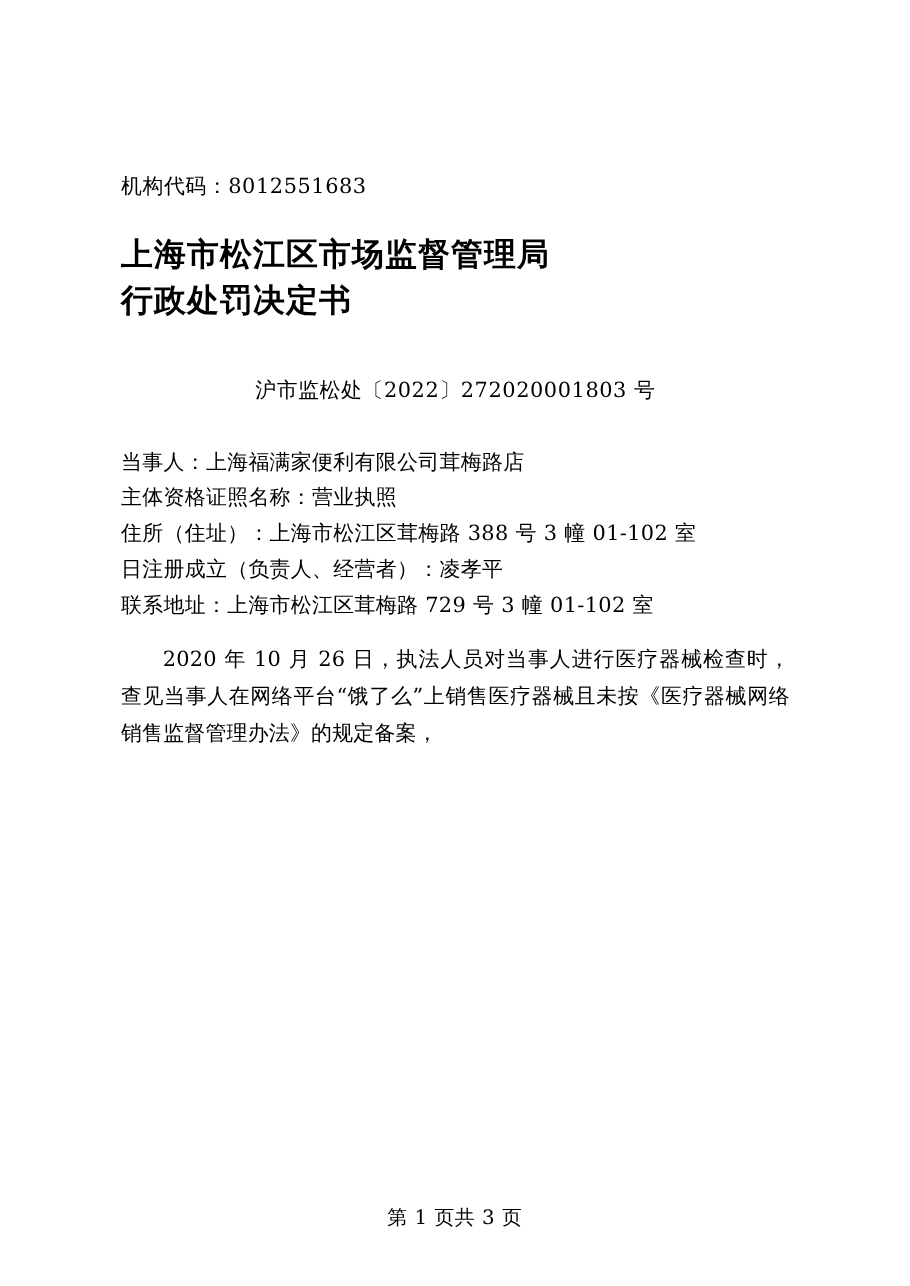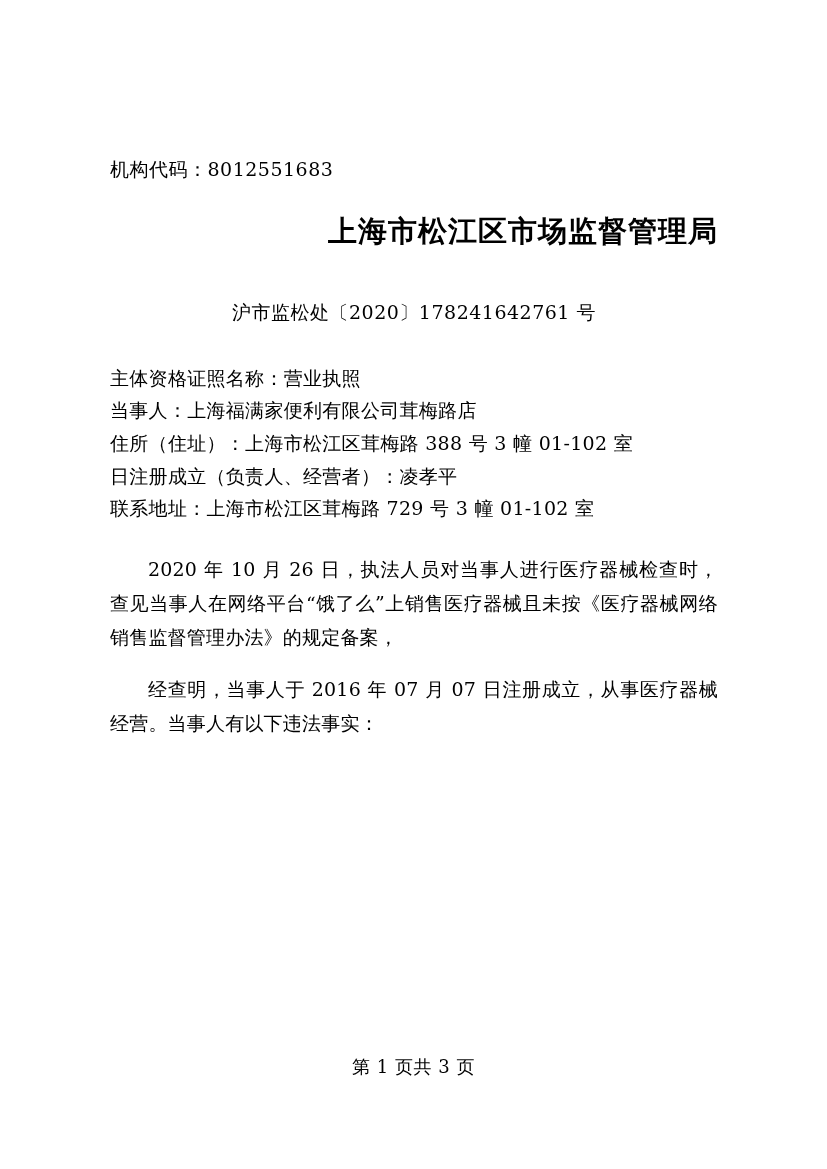--- a/index.html
+++ b/index.html
@@ -29,21 +29,21 @@
     top: 155px;
     width: 608px;
   }
   .org-code {
     font-size: 19px;
     letter-spacing: 0.5px;
     line-height: 1.5;
     margin-bottom: 26px;
   }
   .title-block {
-    text-align: right;
+    text-align: left;
     font-weight: bold;
     font-size: 29px;
     line-height: 1.45;
     letter-spacing: 1px;
     margin-top: 8px;
     margin-bottom: 16px;
   }
   .title-line {
     display: block;
   }
@@ -65,53 +65,53 @@
   .body-para {
     font-size: 19px;
     line-height: 1.78;
     letter-spacing: 0.2px;
     text-align: justify;
     text-justify: inter-ideograph;
     text-indent: 2em;
     margin-top: 10px;
   }
   .body-para.first {
-    margin-top: 28px;
+    margin-top: 16px;
   }
   .footer {
     position: absolute;
     left: 0;
-    top: 1055px;
+    top: 1095px;
     width: 827px;
     text-align: center;
     font-size: 18px;
     letter-spacing: 0.5px;
   }
 </style>
 </head>
 <body>
 
 <div class="page">
   <div class="content">
 
     <div class="org-code">机构代码：8012551683</div>
 
     <div class="title-block">
       <span class="title-line">上海市松江区市场监督管理局</span>
+      <span class="title-line">行政处罚决定书</span>
     </div>
 
-    <div class="doc-number">沪市监松处〔2020〕178241642761 号</div>
+    <div class="doc-number">沪市监松处〔2022〕272020001803 号</div>
 
     <div class="field-list">
+      <div class="field-row">当事人：上海福满家便利有限公司茸梅路店</div>
       <div class="field-row">主体资格证照名称：营业执照</div>
-      <div class="field-row">当事人：上海福满家便利有限公司茸梅路店</div>
       <div class="field-row">住所（住址）：上海市松江区茸梅路 388 号 3 幢 01-102 室</div>
       <div class="field-row">日注册成立（负责人、经营者）：凌孝平</div>
       <div class="field-row">联系地址：上海市松江区茸梅路 729 号 3 幢 01-102 室</div>
     </div>
 
     <p class="body-para first">2020 年 10 月 26 日，执法人员对当事人进行医疗器械检查时，查见当事人在网络平台“饿了么”上销售医疗器械且未按《医疗器械网络销售监督管理办法》的规定备案，</p>
-    <p class="body-para">经查明，当事人于 2016 年 07 月 07 日注册成立，从事医疗器械经营。当事人有以下违法事实：</p>
 
   </div>
 
   <div class="footer">第 1 页共 3 页</div>
 </div>
 
 </body></html>

